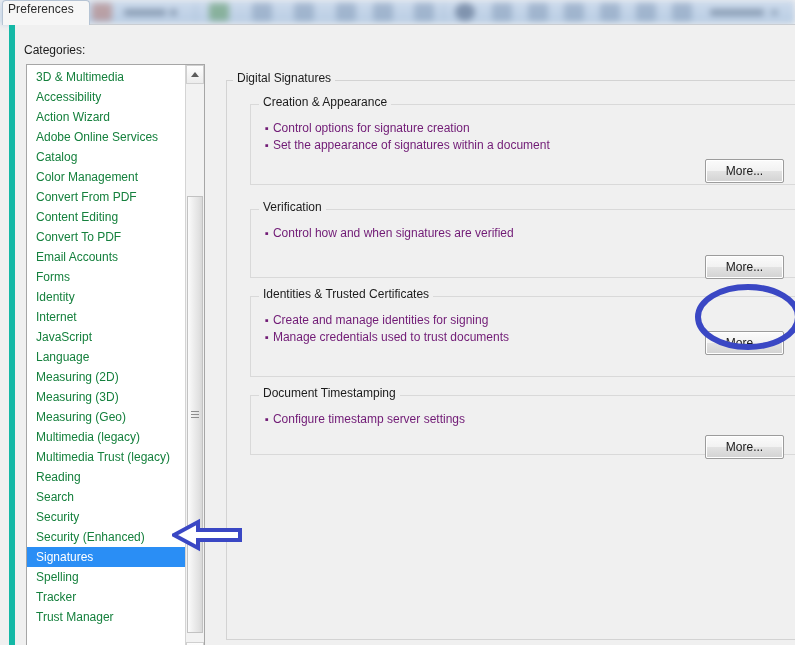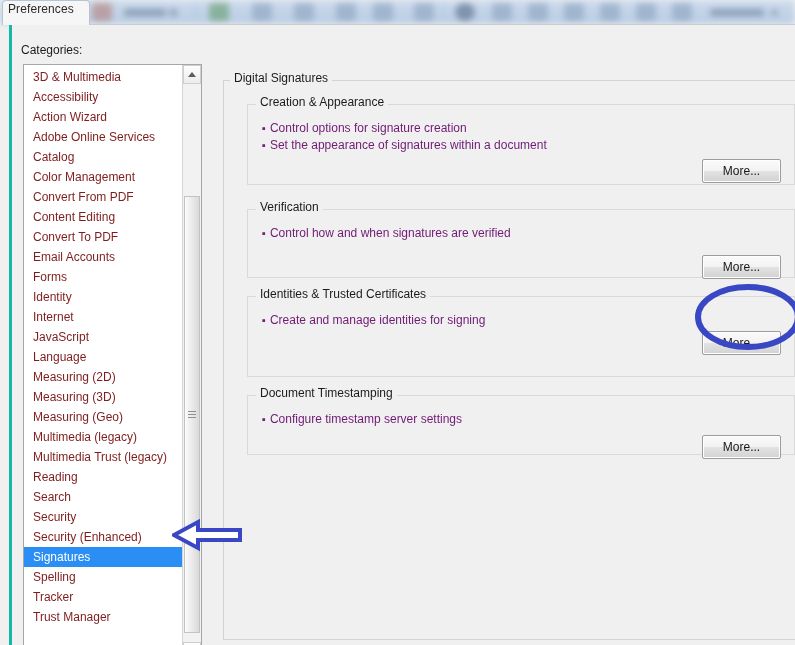--- a/index.html
+++ b/index.html
@@ -71,21 +71,21 @@
     z-index: 5;
     filter: blur(0.4px);
   }
 
   
   .dialog {
     position: absolute;
     left: 9px; top: 24px;
     width: 786px; height: 621px;
     background: #f0f0f0;
-    border-left: 3px solid #14b8a6;
+    border-left: 6px solid #14b8a6;
     border-top: 1px solid #c9cdd2;
     box-sizing: border-box;
   }
 
   .label-categories {
     position: absolute;
     left: 9px; top: 18px;
     font-size: 12px;
     color: #1b1b1b;
   }
@@ -103,21 +103,21 @@
   .list-items {
     position: absolute;
     left: 0; top: 2px;
     width: 158px;
   }
   .list-item {
     height: 20px;
     line-height: 20px;
     padding-left: 9px;
     font-size: 12px;
-    color: #7f1d1d;
+    color: #15803d;
     white-space: nowrap;
     box-sizing: border-box;
   }
   .list-item.selected {
     background: #2a8ef5;
     color: #ffffff;
   }
 
   
   .vscroll {
@@ -342,20 +342,21 @@
         <div class="bullets">
           <div><span class="dot">▪</span><span>Control how and when signatures are verified</span></div>
         </div>
         <button class="more-btn" style="top:46px;">More...</button>
       </div>
 
       <div class="group-inner" style="top:216px;height:81px;">
         <span class="group-legend">Identities &amp; Trusted Certificates</span>
         <div class="bullets">
           <div><span class="dot">▪</span><span>Create and manage identities for signing</span></div>
+          <div><span class="dot">▪</span><span>Manage credentials used to trust documents</span></div>
         </div>
         <button class="more-btn" style="top:35px;">More...</button>
       </div>
 
       <div class="group-inner" style="top:315px;height:60px;">
         <span class="group-legend">Document Timestamping</span>
         <div class="bullets">
           <div><span class="dot">▪</span><span>Configure timestamp server settings</span></div>
         </div>
         <button class="more-btn" style="top:40px;">More...</button>

